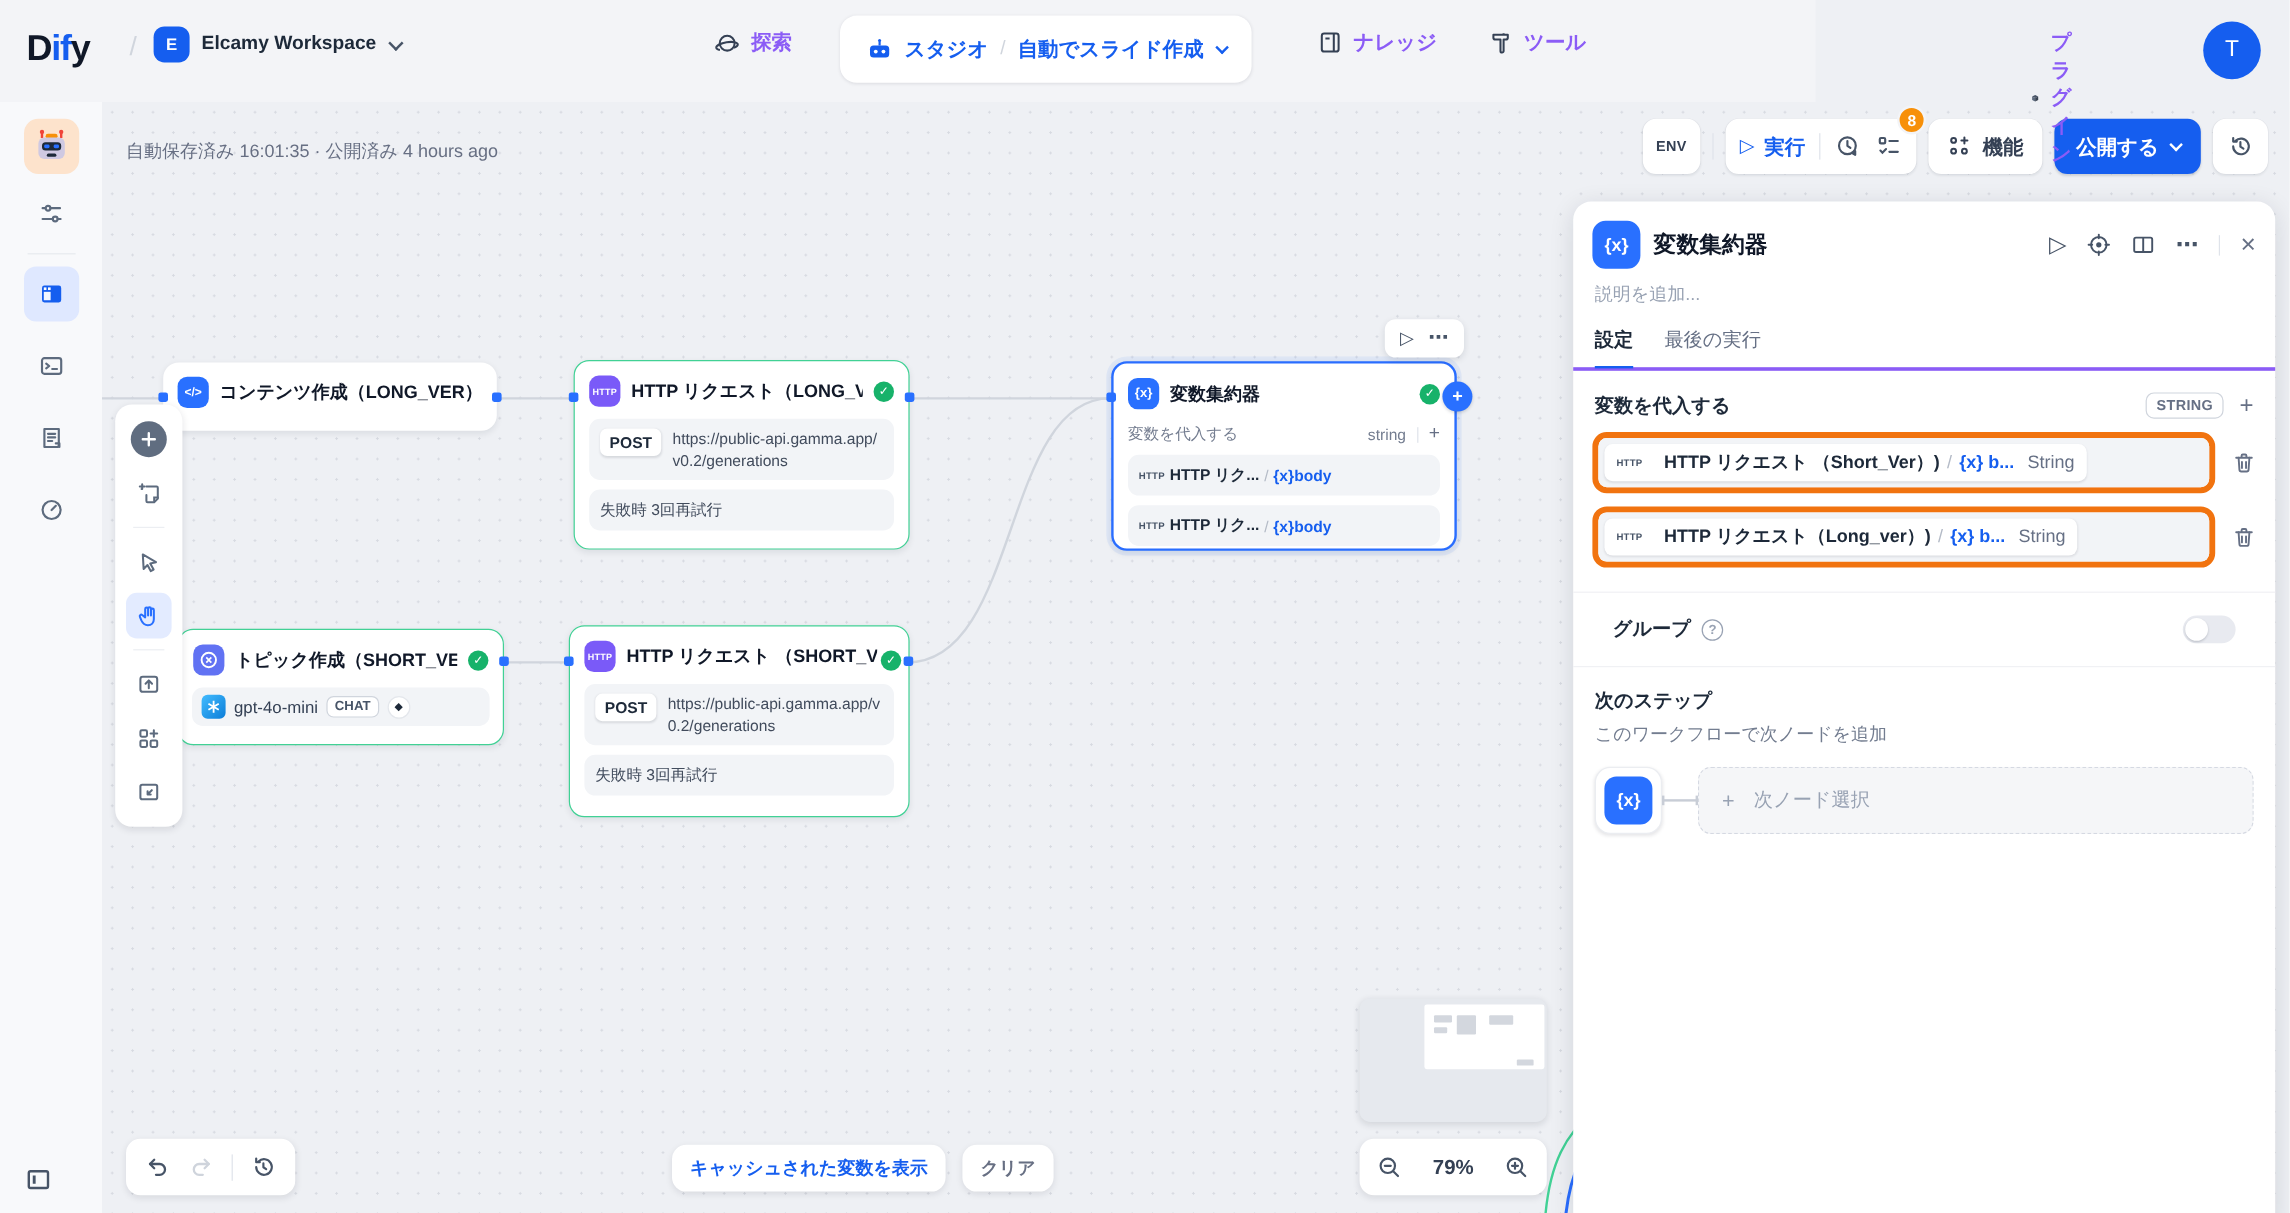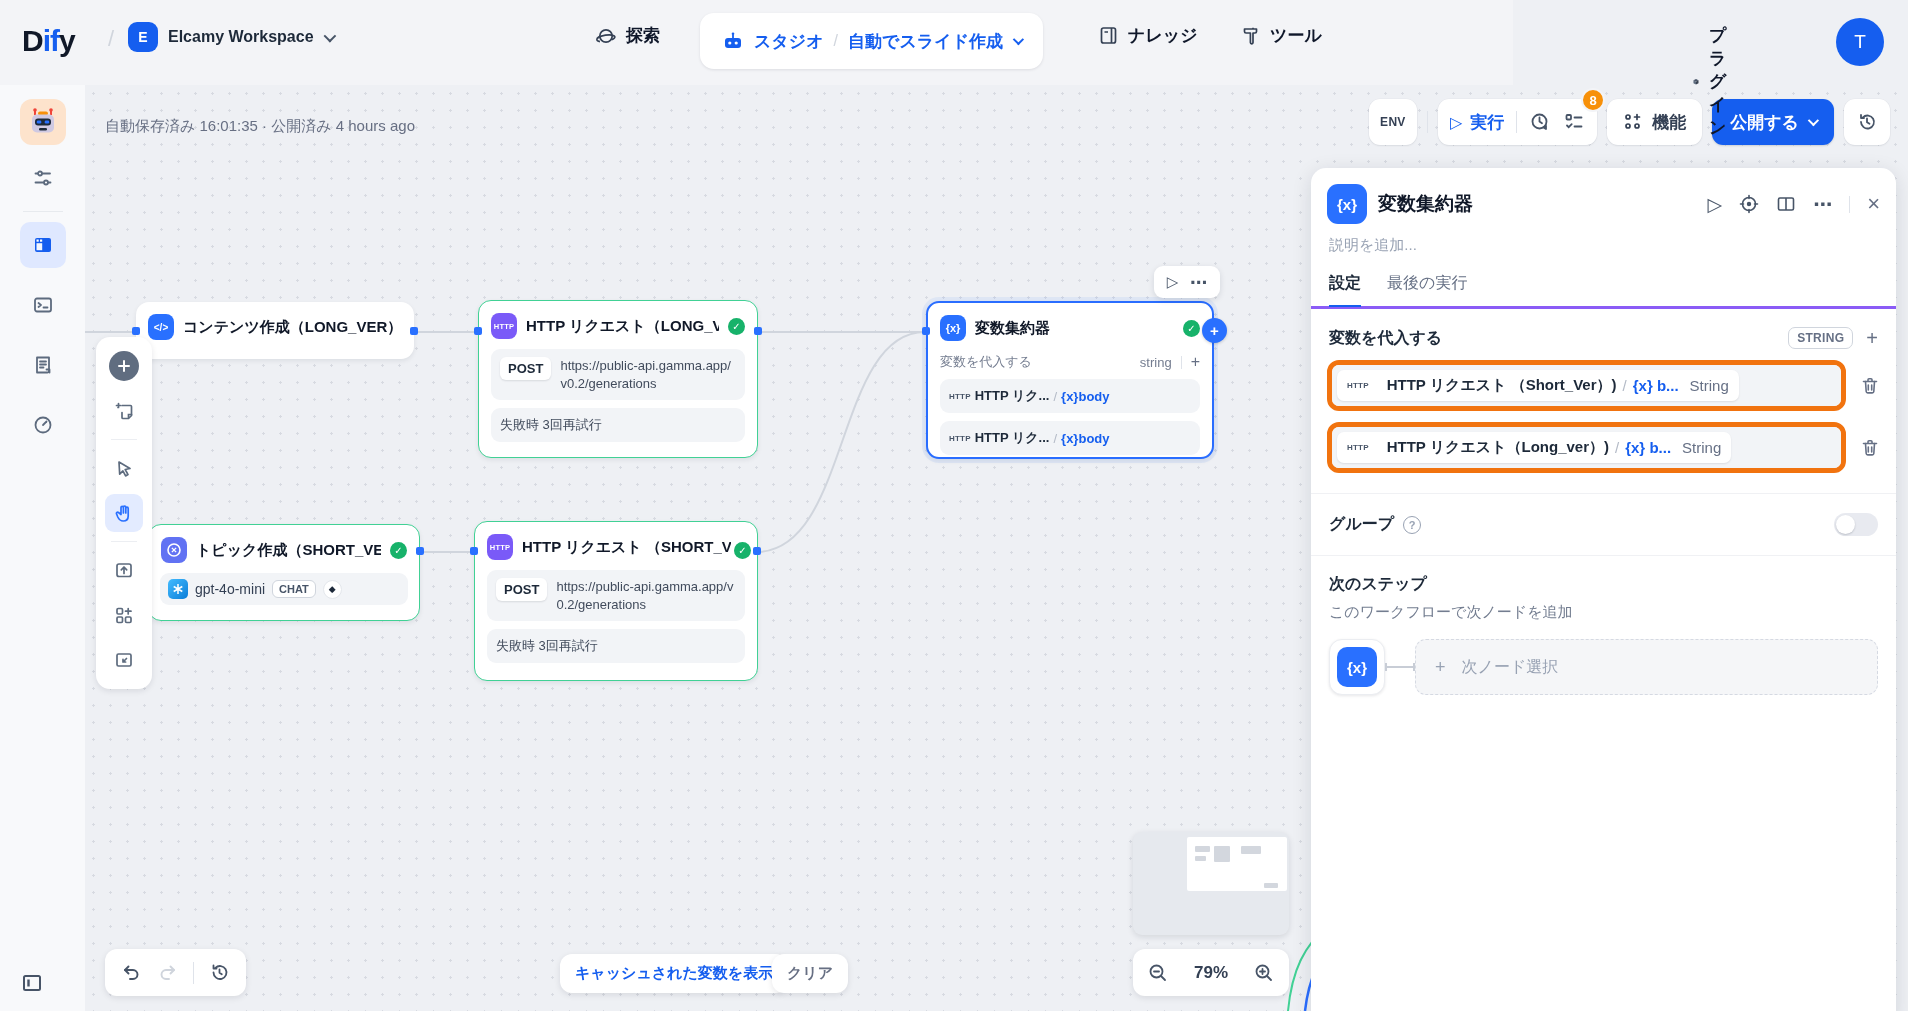--- a/index.html
+++ b/index.html
@@ -8,21 +8,21 @@
   svg{display:block;}
   
   .topnav{position:absolute;left:0;top:0;width:1513px;height:85px;background:#f3f4f7;}
   .logo{position:absolute;left:22px;top:24px;font-size:30px;font-weight:800;letter-spacing:-1px;}
   .logo .blue{color:#155eef;}
   .crumb-slash{position:absolute;left:108px;top:26px;color:#d0d5dd;font-size:22px;}
   .ws{position:absolute;left:128px;top:22px;display:flex;align-items:center;gap:10px;cursor:pointer;}
   .ws-chip{width:30px;height:30px;border-radius:9px;background:#155eef;color:#fff;font-weight:700;font-size:14px;display:flex;align-items:center;justify-content:center;}
   .ws-name{font-size:16px;font-weight:600;color:#1d2939;}
   .caret{width:9px;height:9px;border-right:2px solid #475467;border-bottom:2px solid #475467;transform:rotate(45deg) translateY(-2px);}
-  .nav-item{position:absolute;top:24px;display:flex;align-items:center;gap:9px;font-size:17px;font-weight:600;color:#0f172a;cursor:pointer;}
+  .nav-item{position:absolute;top:24px;display:flex;align-items:center;gap:9px;font-size:17px;font-weight:600;color:#8b5cf6;cursor:pointer;}
   .studio-pill{position:absolute;left:700px;top:13px;height:56px;background:#fff;border-radius:14px;box-shadow:0 1px 3px rgba(16,24,40,.1);display:flex;align-items:center;gap:10px;padding:0 22px;cursor:pointer;}
   .studio-pill .lbl{font-size:17px;font-weight:700;color:#155eef;}
   .studio-pill .slash{color:#d0d5dd;font-weight:400;font-size:16px;}
   .blue-caret{width:8px;height:8px;border-right:2px solid #155eef;border-bottom:2px solid #155eef;transform:rotate(45deg) translateY(-2px);}
   .avatar{position:absolute;left:1836px;top:18px;width:48px;height:48px;border-radius:50%;background:#155eef;color:#fff;font-size:19px;display:flex;align-items:center;justify-content:center;cursor:pointer;}
   
   .sidebar{position:absolute;left:0;top:85px;width:85px;height:926px;background:#f8f9fb;display:flex;flex-direction:column;align-items:center;}
   .app-icon{width:46px;height:46px;border-radius:12px;background:#fde3cc;margin-top:14px;display:flex;align-items:center;justify-content:center;cursor:pointer;}
   .sb-item{width:46px;height:46px;border-radius:10px;display:flex;align-items:center;justify-content:center;color:#5d6b7e;cursor:pointer;}
   .sb-item.active{background:#dfe8ff;color:#155eef;}
@@ -79,21 +79,21 @@
   .modelname{font-size:14px;color:#344054;}
   .chatbadge{border:1px solid #d0d5dd;background:#fff;border-radius:6px;font-size:11px;font-weight:700;color:#475467;padding:2px 6px;}
   .visionbadge{width:19px;height:19px;border-radius:50%;background:#fff;border:1px solid #e4e7ec;display:flex;align-items:center;justify-content:center;font-size:9px;color:#1d2939;}
   .port{position:absolute;width:8px;height:8px;border-radius:2px;background:#2970ff;z-index:4;cursor:pointer;}
   .plusport{position:absolute;width:25px;height:25px;border-radius:50%;background:#2970ff;color:#fff;display:flex;align-items:center;justify-content:center;font-size:15px;font-weight:700;z-index:5;cursor:pointer;box-shadow:0 1px 3px rgba(16,24,40,.2);}
   .node-toolbar{position:absolute;left:1154px;top:266px;width:66px;height:32px;background:#fff;border-radius:9px;box-shadow:0 2px 6px rgba(16,24,40,.12);display:flex;align-items:center;justify-content:center;gap:12px;color:#475467;z-index:4;}
   
   .pill{background:#fff;border-radius:12px;box-shadow:0 2px 6px rgba(16,24,40,.1);display:flex;align-items:center;font-weight:bold;}
   .undo-pill{position:absolute;left:105px;top:949px;height:47px;padding:0 16px;gap:15px;}
   .cached-pill{position:absolute;left:560px;top:954px;height:39px;padding:0 15px;font-size:15px;font-weight:600;color:#155eef;cursor:pointer;}
-  .clear-pill{position:absolute;left:772px;top:954px;height:39px;padding:0 15px;font-size:15px;font-weight:600;color:#676f83;cursor:pointer;}
+  .clear-pill{position:absolute;left:802px;top:954px;height:39px;padding:0 15px;font-size:15px;font-weight:600;color:#676f83;cursor:pointer;}
   .minimap{position:absolute;left:1133px;top:832px;width:156px;height:103px;background:#e6e9ee;border-radius:9px;box-shadow:0 2px 6px rgba(16,24,40,.12);overflow:hidden;cursor:pointer;}
   .mm-view{position:absolute;left:54px;top:5px;width:100px;height:54px;background:#fff;border-radius:2px;}
   .mm-b{position:absolute;background:#d3d7de;border-radius:1px;}
   .zoom-pill{position:absolute;left:1133px;top:949px;width:156px;height:47px;justify-content:space-between;padding:0 14px;}
   .zoom-val{font-size:17px;color:#344054;}
   
   .panel{position:absolute;left:1311px;top:168px;width:585px;height:860px;background:#fff;border-radius:15px;box-shadow:0 4px 20px rgba(16,24,40,.12);z-index:10;}
   .p-head{display:flex;align-items:center;gap:11px;padding:16px 16px 6px;}
   .p-icon{width:40px;height:40px;border-radius:11px;background:#2970ff;color:#fff;font-size:15px;font-weight:800;display:flex;align-items:center;justify-content:center;}
   .p-title{font-size:19px;font-weight:700;color:#101828;}
@@ -108,21 +108,21 @@
   .type-badge{border:1px solid #d0d5dd;border-radius:7px;padding:3px 8px;font-size:12px;font-weight:700;color:#667085;letter-spacing:.3px;}
   .plus-ic{font-size:20px;color:#667085;cursor:pointer;line-height:1;}
   .var-line{display:flex;align-items:center;gap:14px;margin:11px 16px 0;}
   .orange-wrap{flex:1;border:5px solid #f1730f;border-radius:12px;}
   .var-row{background:#f2f4f7;border-radius:7px;padding:5px;display:flex;align-items:center;cursor:pointer;}
   .var-chip{background:#fff;border-radius:7px;padding:6px 10px;display:flex;align-items:center;gap:6px;box-shadow:0 1px 2px rgba(16,24,40,.1);font-size:15px;white-space:nowrap;}
   .var-chip .name{color:#1d2939;font-weight:600;padding-left:12px;}
   .var-chip .type{color:#667085;margin-left:5px;}
   .trash{color:#667085;cursor:pointer;flex:none;}
   .p-div{height:1px;background:#f0f1f4;margin-top:20px;}
-  .group-row{display:flex;align-items:center;gap:9px;margin:19px 18px;}
+  .group-row{display:flex;align-items:center;gap:9px;margin:19px 33px;}
   .group-row .lab{font-size:16px;font-weight:700;color:#1d2939;}
   .qmark{width:18px;height:18px;border-radius:50%;border:1.5px solid #98a2b3;color:#98a2b3;font-size:11px;font-weight:700;display:flex;align-items:center;justify-content:center;}
   .toggle{margin-left:auto;width:44px;height:23px;border-radius:12px;background:#e8eaf0;position:relative;cursor:pointer;}
   .knob{position:absolute;left:2px;top:2px;width:19px;height:19px;border-radius:50%;background:#fff;box-shadow:0 1px 2px rgba(16,24,40,.2);}
   .next-sec{margin:18px 18px 0;}
   .next-title{font-size:16px;font-weight:700;color:#1d2939;}
   .next-hint{font-size:15px;color:#737d90;margin-top:8px;}
   .flowrow{display:flex;align-items:center;margin-top:17px;}
   .mini-node{width:56px;height:56px;border-radius:13px;background:#fff;border:1px solid #ebedf1;box-shadow:0 1px 3px rgba(16,24,40,.1);display:flex;align-items:center;justify-content:center;flex:none;}
   .mini-node .ic{width:40px;height:40px;border-radius:10px;background:#2970ff;color:#fff;font-size:15px;font-weight:800;display:flex;align-items:center;justify-content:center;}

